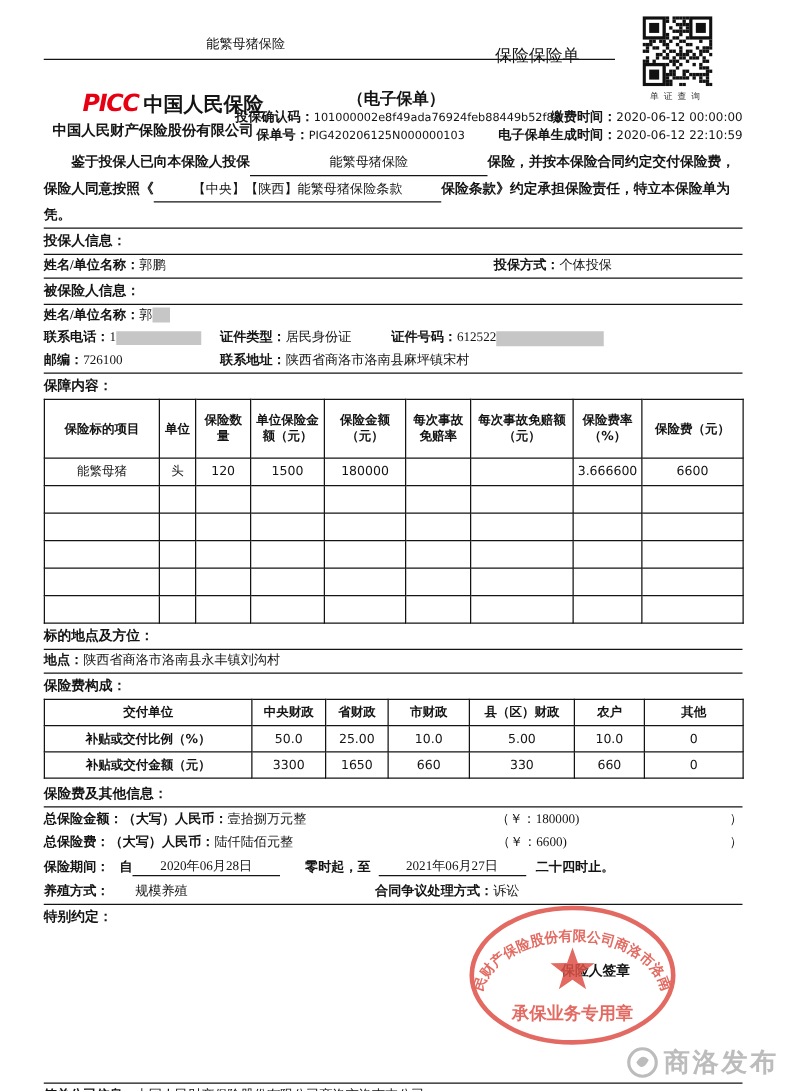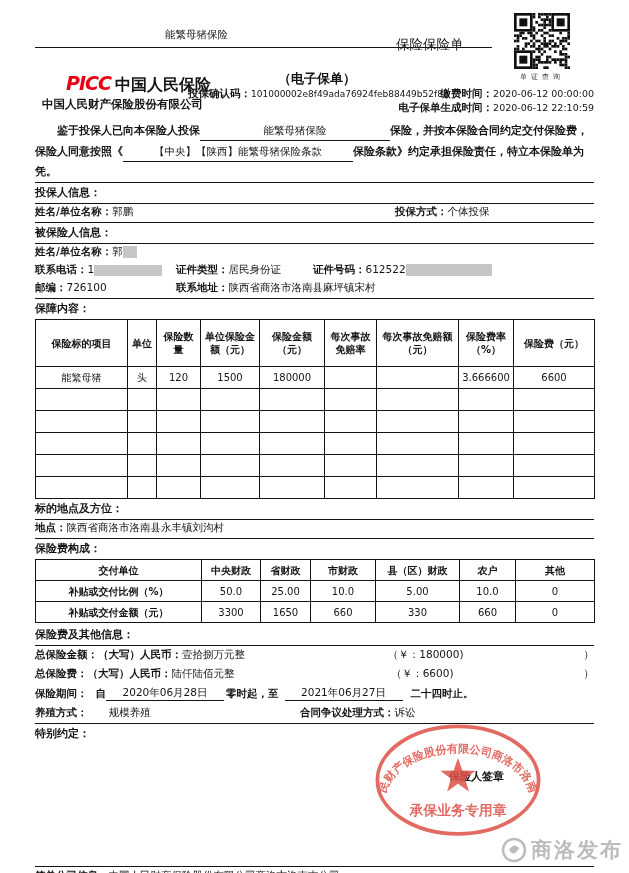--- a/index.html
+++ b/index.html
@@ -26,21 +26,21 @@
   .rtime1{right:35px;top:87px;text-align:right;}
   .rtime2{right:35px;top:101px;text-align:right;}
   .tval{font-size:9.5px;}
   
   .content{position:absolute;left:35px;right:35px;top:120px;}
   .intro{font-weight:bold;font-size:11px;line-height:20px;}
   .intro .ind{display:inline-block;width:2em;}
   .blank{display:inline-block;border-bottom:1px solid #141414;text-align:center;font-weight:normal;font-size:10.5px;}
   .hr{border-top:1.5px solid #141414;height:0;}
   .sec{font-weight:bold;font-size:11px;padding:2px 0 3px 0;}
-  .row{display:flex;align-items:center;padding:1px 0 3px 0;}
+  .row{display:flex;align-items:center;padding:1px 0 3px 0;font-family:Liberation Serif, serif;}
   .redact{display:inline-block;background:#c6c6c6;vertical-align:middle;}
   
   table{border-collapse:collapse;width:100%;table-layout:fixed;}
   th,td{border:1px solid #141414;text-align:center;font-size:10px;padding:1px 2px;line-height:1.3;
         overflow:hidden;}
   th{font-weight:bold;vertical-align:middle;}
   .cov-table th{height:44px;}
   .cov-table td{height:19px;}
   .prem-table th,.prem-table td{height:18px;}
   .prem-table .rowlab{font-weight:bold;}
@@ -225,20 +225,23 @@
   <div class="abs brand">
     <span class="picc">PICC</span><span class="bname">中国人民保险</span>
   </div>
   <div class="abs brand-sub">中国人民财产保险股份有限公司</div>
 
   <div class="abs esub">（电子保单）</div>
 
   <div class="abs code-row1">
     <span class="lb">投保确认码：</span><span class="code-val">101000002e8f49ada76924feb88449b52f88</span>
   </div>
+  <div class="abs code-row2">
+    <span class="lb">保单号：</span><span class="code-val">PIG420206125N000000103</span>
+  </div>
   <div class="abs rtime1">
     <span class="lb">缴费时间：</span><span class="tval">2020-06-12 00:00:00</span>
   </div>
   <div class="abs rtime2">
     <span class="lb">电子保单生成时间：</span><span class="tval">2020-06-12 22:10:59</span>
   </div>
 
   <div class="content">
 
     <div class="intro">
@@ -449,21 +452,21 @@
         <span class="lb">总保险费：</span>
         <span class="lb">（大写）人民币：</span>
         <span>陆仟陆佰元整</span>
         <span style="margin-left:auto;margin-right:130px">（￥：6600)</span>
         <span>）</span>
       </div>
       <div class="row">
         <span class="lb">保险期间：</span>
         <span class="lb" style="margin-left:8px">自</span>
         <span class="u" style="min-width:118px">2020年06月28日</span>
-        <span class="lb" style="margin-left:2px">零时起，至</span>
+        <span class="lb" style="margin-left:20px">零时起，至</span>
         <span class="u" style="min-width:118px;margin-left:6px">2021年06月27日</span>
         <span class="lb" style="margin-left:8px">二十四时止。</span>
       </div>
       <div class="row">
         <span style="width:265px">
           <span class="lb">养殖方式：</span>
           <span style="margin-left:18px">规模养殖</span>
         </span>
         <span>
           <span class="lb">合同争议处理方式：</span><span>诉讼</span>

